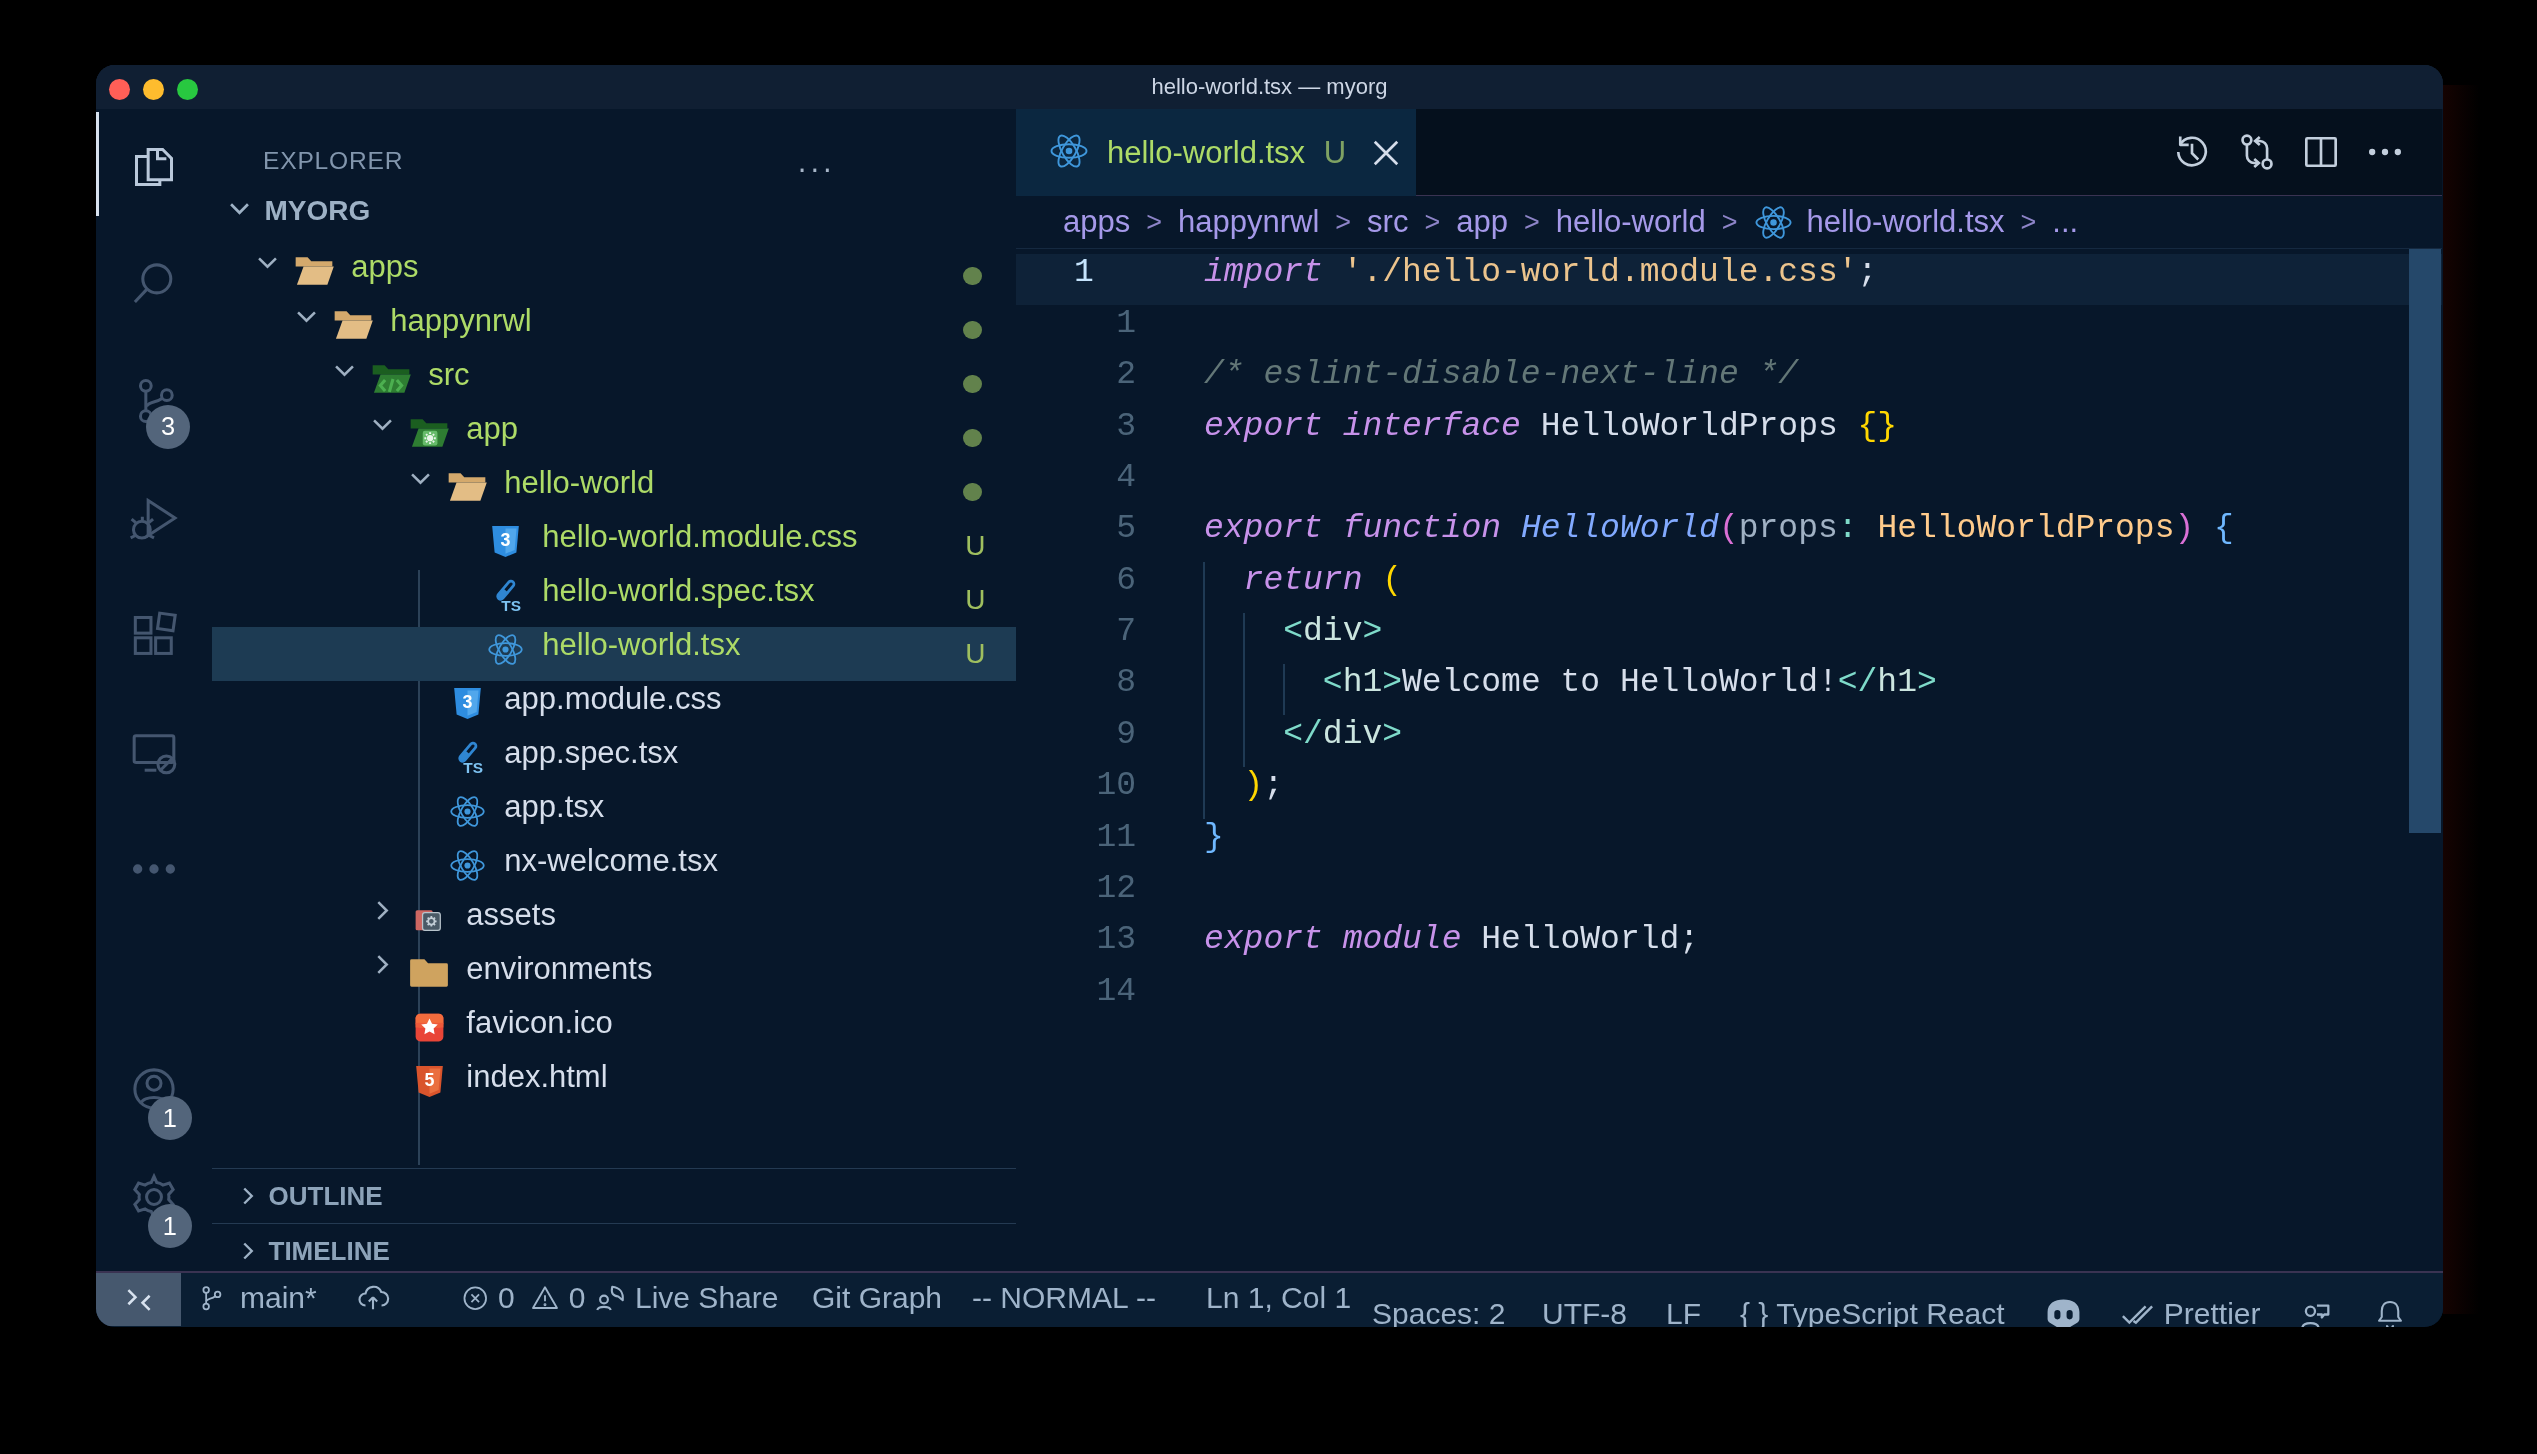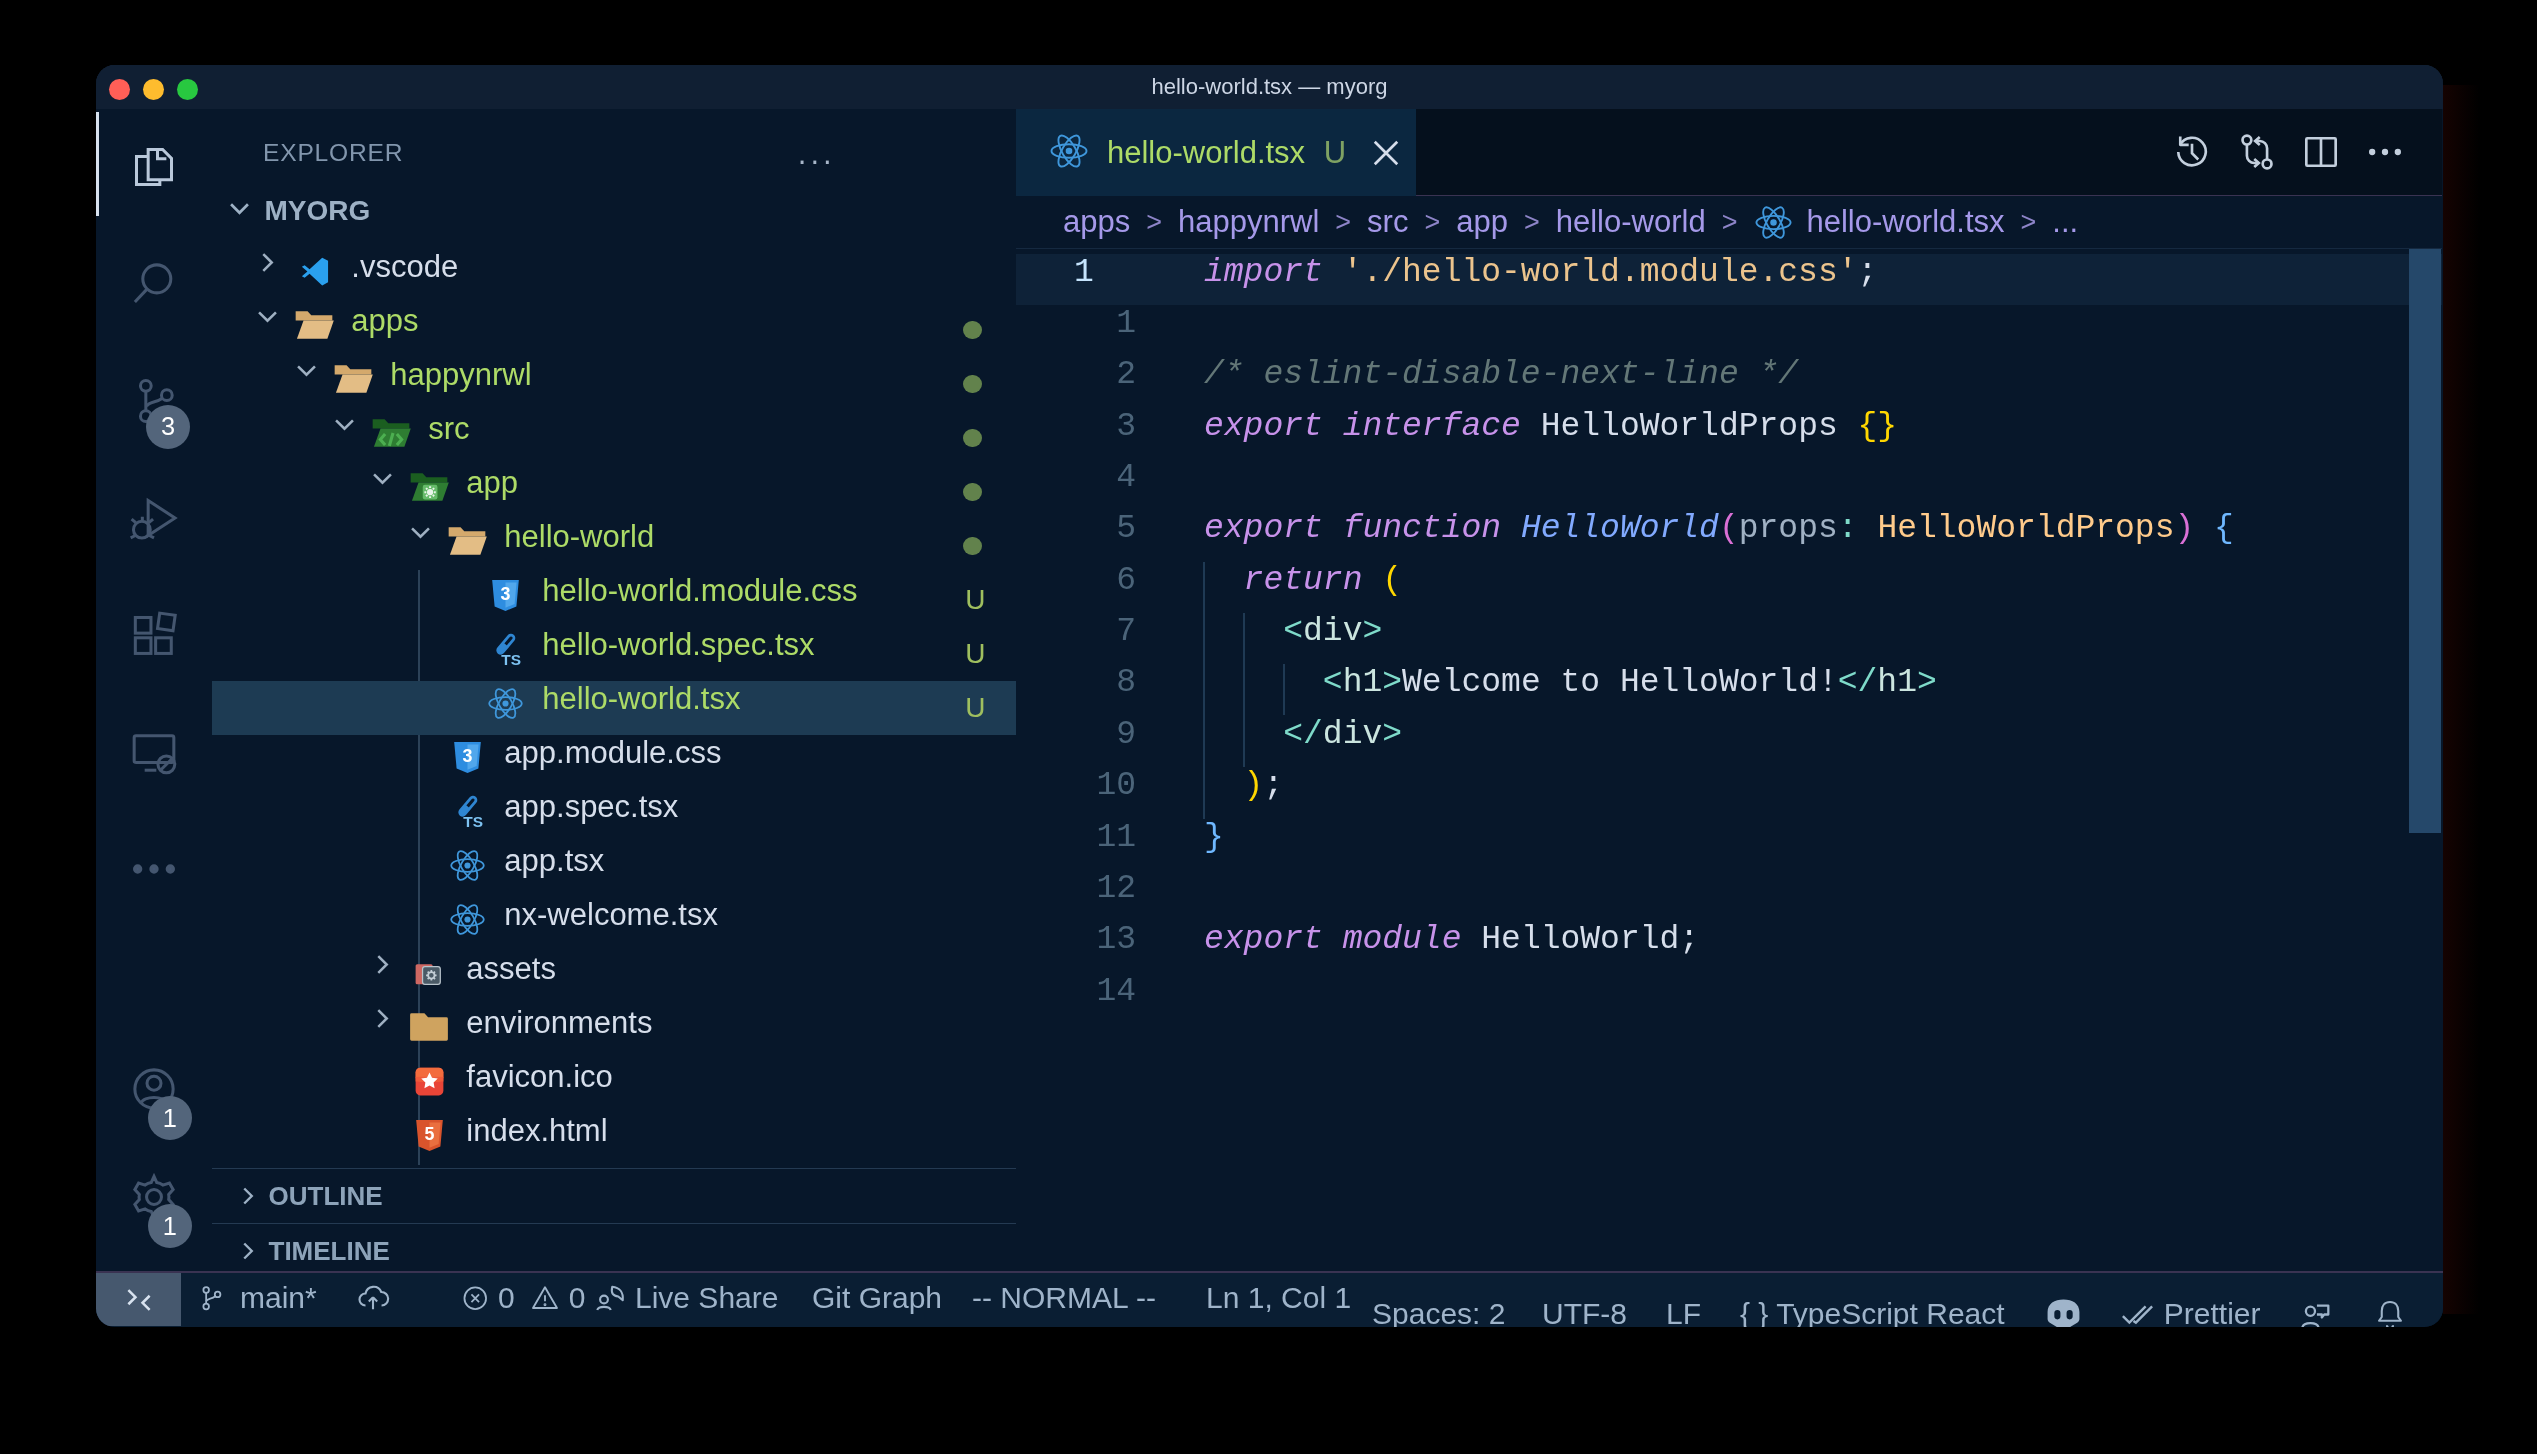--- a/index.html
+++ b/index.html
@@ -23,21 +23,21 @@
   
   .activitybar { position:absolute; left:0; top:44px; width:116px; height:1165px; background:#07172a; }
   .act-item { position:absolute; left:0; width:116px; height:116px; display:flex; align-items:center; justify-content:center; }
   .act-item svg { stroke:#44566f; }
   .act-item.active svg { stroke:#b9c8da; }
   .act-ind { position:absolute; left:0; top:2.5px; width:3.4px; height:104px; background:#d8e2ef; }
   .badge { position:absolute; width:44px; height:44px; border-radius:50%; background:#53657b; color:#fff;
            font-size:25.4px; display:flex; align-items:center; justify-content:center; }
   
   .sidebar { position:absolute; left:116px; top:44px; width:804px; height:1165px; background:#07172a; }
-  .sb-header { position:absolute; top:0; left:0; width:100%; height:86px; }
+  .sb-header { position:absolute; top:8px; left:0; width:100%; height:86px; }
   .sb-header .label { position:absolute; left:51px; top:30px; font-size:24.6px; color:#8296ad; letter-spacing:0.8px; }
   .sb-header .dots { position:absolute; right:181px; top:34px; color:#a7b6c8; font-size:30.5px; letter-spacing:2.5px;}
   .tree { position:absolute; top:86px; left:0; width:100%; }
   .row { position:relative; width:100%; height:54px; display:flex; align-items:flex-start; color:#d6deeb; font-size:31px; }
   .row.green { color:#addb67; }
   .row .chev { width:27px; height:27px; flex:0 0 27px; margin-right:11px; }
   .row .icon { width:44px; height:44px; flex:0 0 44px; margin-right:15.3px; display:flex; align-items:center; justify-content:center;}
   .row .mark { position:absolute; right:30.5px; top:0; height:54px; line-height:54px; font-size:28px; color:#9fbf5f; }
   .row .dot { position:absolute; right:34px; top:50%; margin-top:-9.3px; width:18.6px; height:18.6px; border-radius:50%;
               background:rgba(173,219,103,0.55); }
@@ -182,31 +182,20 @@
         <div class="dots">···</div>
       </div>
       <div class="tree" id="tree">
         <div class="guide" style="left:206px; top:375px; height:595px"></div>
         <div class="row" style="padding-left:14.4px; font-weight:bold; color:#9db1c5; font-size:28px;">
           <svg class="chev" viewBox="0 0 16 16" fill="none" stroke="#9db1c5" stroke-width="1.6">
             <path d="M3 5.5 L8 10.5 L13 5.5"></path>
           </svg>
           MYORG
         </div>
-        <div class="row" style="padding-left:42px">
-          <svg class="chev" viewBox="0 0 16 16" fill="none" stroke="#9fb0c2" stroke-width="1.5">
-            <path d="M5.5 3 L10.5 8 L5.5 13"></path>
-          </svg>
-          <span class="icon">
-            <svg width="37" height="37" viewBox="0 0 24 24">
-              <path fill="#2aa0ee" d="M17 3 L8.8 10.5 5.6 8 3.8 8.9 7.4 12 3.8 15.1 5.6 16 8.8 13.5 17 21 20.8 19 V5 z"></path>
-            </svg>
-          </span>
-          .vscode
-        </div>
         <div class="row green" style="padding-left:42px">
           <svg class="chev" viewBox="0 0 16 16" fill="none" stroke="#9fb0c2" stroke-width="1.5">
             <path d="M3 5.5 L8 10.5 L13 5.5"></path>
           </svg>
           <span class="icon">
             <svg width="44" height="44" viewBox="0 0 24 24">
               <path fill="#d4a96c" d="M2 4.5 h6.5 l2 2.2 H22 V9.5 H2 z"></path>
               <path fill="#e3bd85" d="M22.8 9.5 H6.3 L2.7 19.5 h16.6 z"></path>
             </svg>
           </span>

